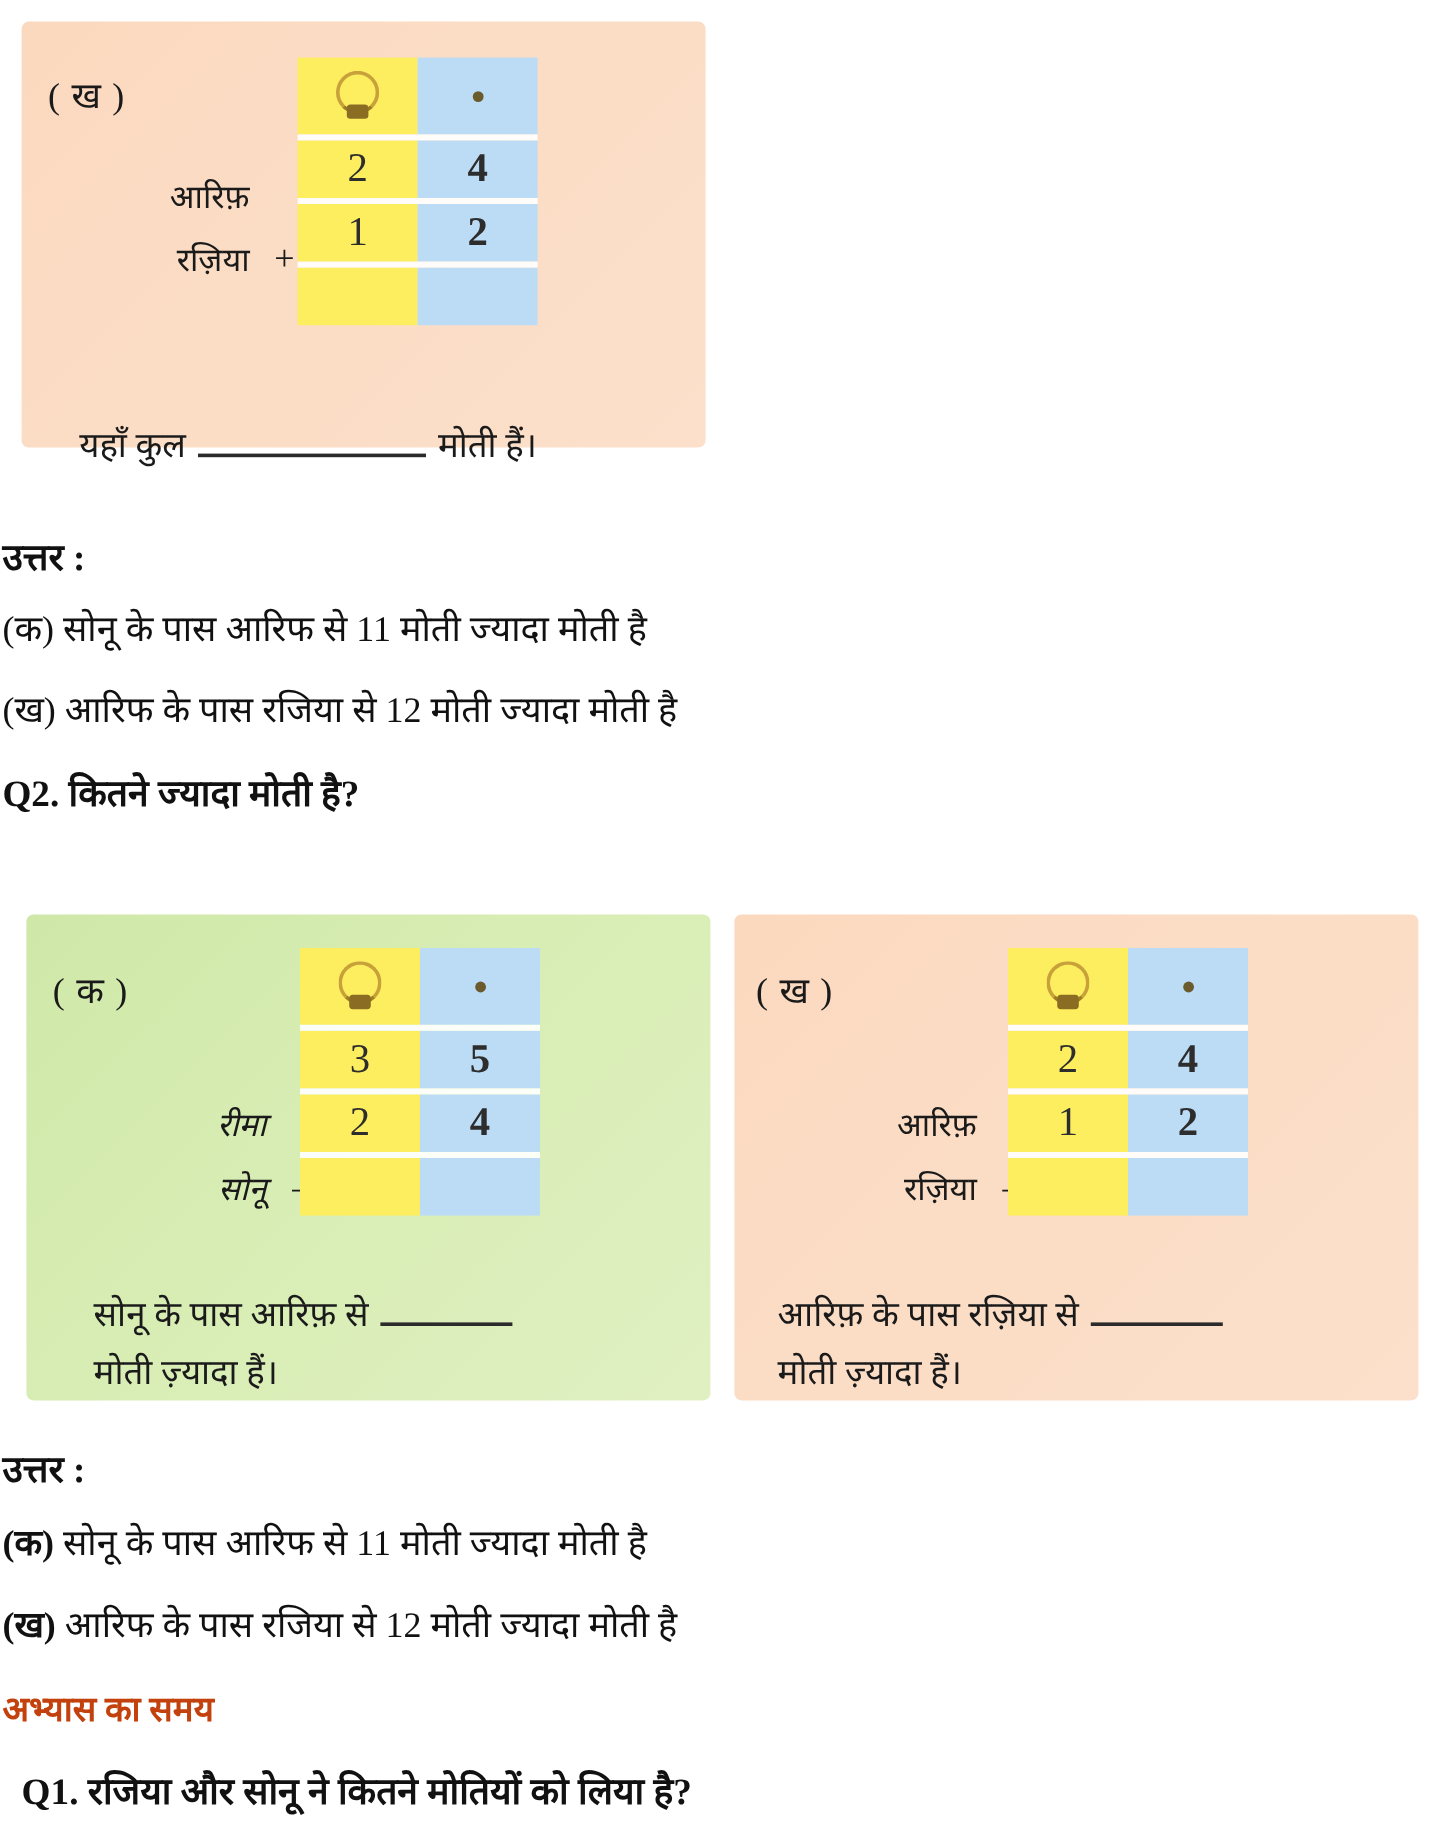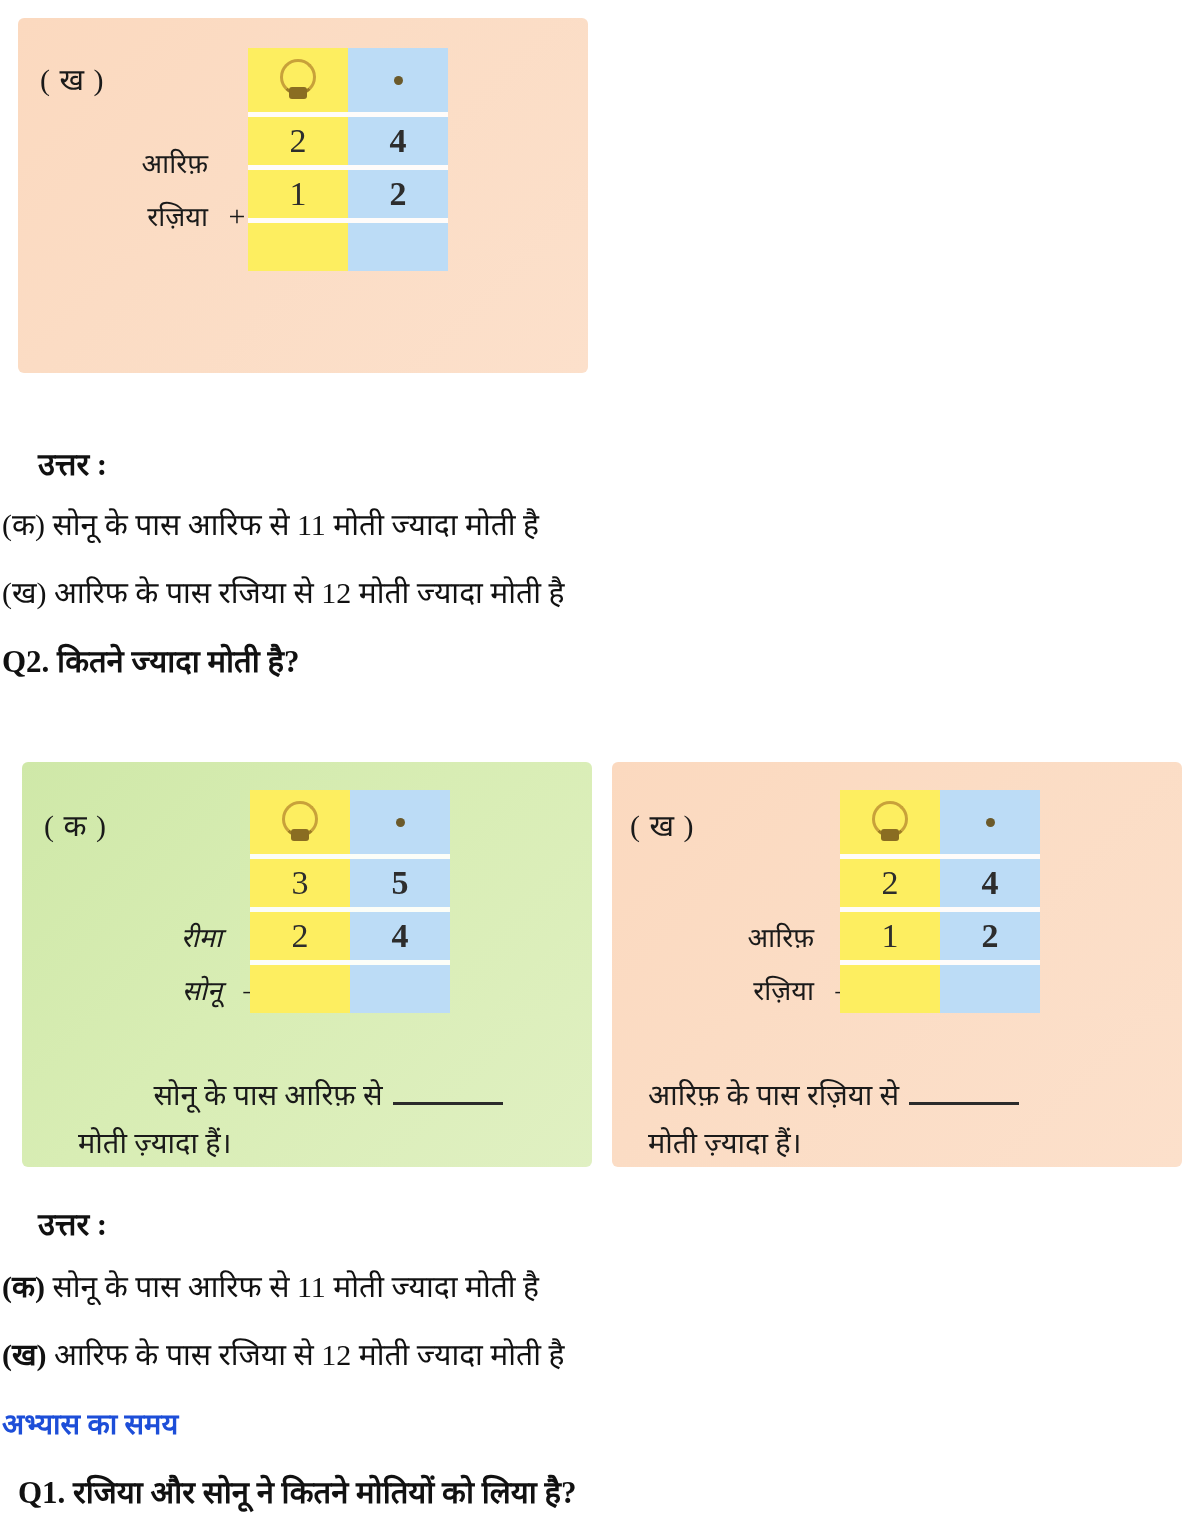--- a/index.html
+++ b/index.html
@@ -128,36 +128,35 @@
     border-radius: 50%;
     background: #6b5a2b;
   }
 
   
   .ans-head {
     font-family: "Liberation Serif", serif;
     font-weight: bold;
     font-size: 31px;
     color: #111;
-    margin-left: 36px;
   }
   .ans-line {
     font-size: 30px;
     color: #111;
     line-height: 1.25;
   }
   .q-head {
     font-size: 31px;
     font-weight: bold;
     color: #111;
   }
   .section-head {
     font-size: 29px;
     font-weight: bold;
-    color: #1d4ed8;
+    color: #c2410c;
   }
   .b { font-weight: bold; }
 
   .abs { position: absolute; }
 </style>
 </head>
 <body>
 
 <div class="card peach abs" style="left:18px; top:18px; width:570px; height:355px;">
 
@@ -196,20 +195,25 @@
       <div class="cell y">1</div>
       <div class="cell b">2</div>
     </div>
     <div class="grid-sep"></div>
     <div class="grid-row">
       <div class="cell y"></div>
       <div class="cell b"></div>
     </div>
   </div>
 
+  <div class="abs caption" style="left:48px; top:320px;">
+    <span>यहाँ कुल</span>
+    <span class="blank" style="width:190px;"></span>
+    <span>मोती हैं।</span>
+  </div>
 </div>
 
 <div class="abs" style="left:2px; top:442px; width:1100px;">
   <div class="ans-head">उत्तर :</div>
   <div class="ans-line" style="margin-top:22px;">(क) सोनू के पास आरिफ से 11 मोती ज्यादा मोती है</div>
   <div class="ans-line" style="margin-top:30px;">(ख) आरिफ के पास रजिया से 12 मोती ज्यादा मोती है</div>
   <div class="q-head" style="margin-top:28px;">Q2. कितने ज्यादा मोती है?</div>
 </div>
 
 <div class="card green abs" style="left:22px; top:762px; width:570px; height:405px;">
@@ -249,21 +253,21 @@
       <div class="cell y">2</div>
       <div class="cell b">4</div>
     </div>
     <div class="grid-sep"></div>
     <div class="grid-row">
       <div class="cell y"></div>
       <div class="cell b"></div>
     </div>
   </div>
 
-  <div class="abs caption" style="left:56px; top:300px; width:500px;justify-content:center;">
+  <div class="abs caption" style="left:56px; top:300px; width:500px;">
     <span>सोनू  के  पास  आरिफ़  से</span>
     <span class="blank" style="width:110px;"></span>
   </div>
   <div class="abs caption" style="left:56px; top:348px;">
     <span>मोती  ज़्यादा  हैं।</span>
   </div>
 </div>
 
 <div class="card peach abs" style="left:612px; top:762px; width:570px; height:405px;">
 

